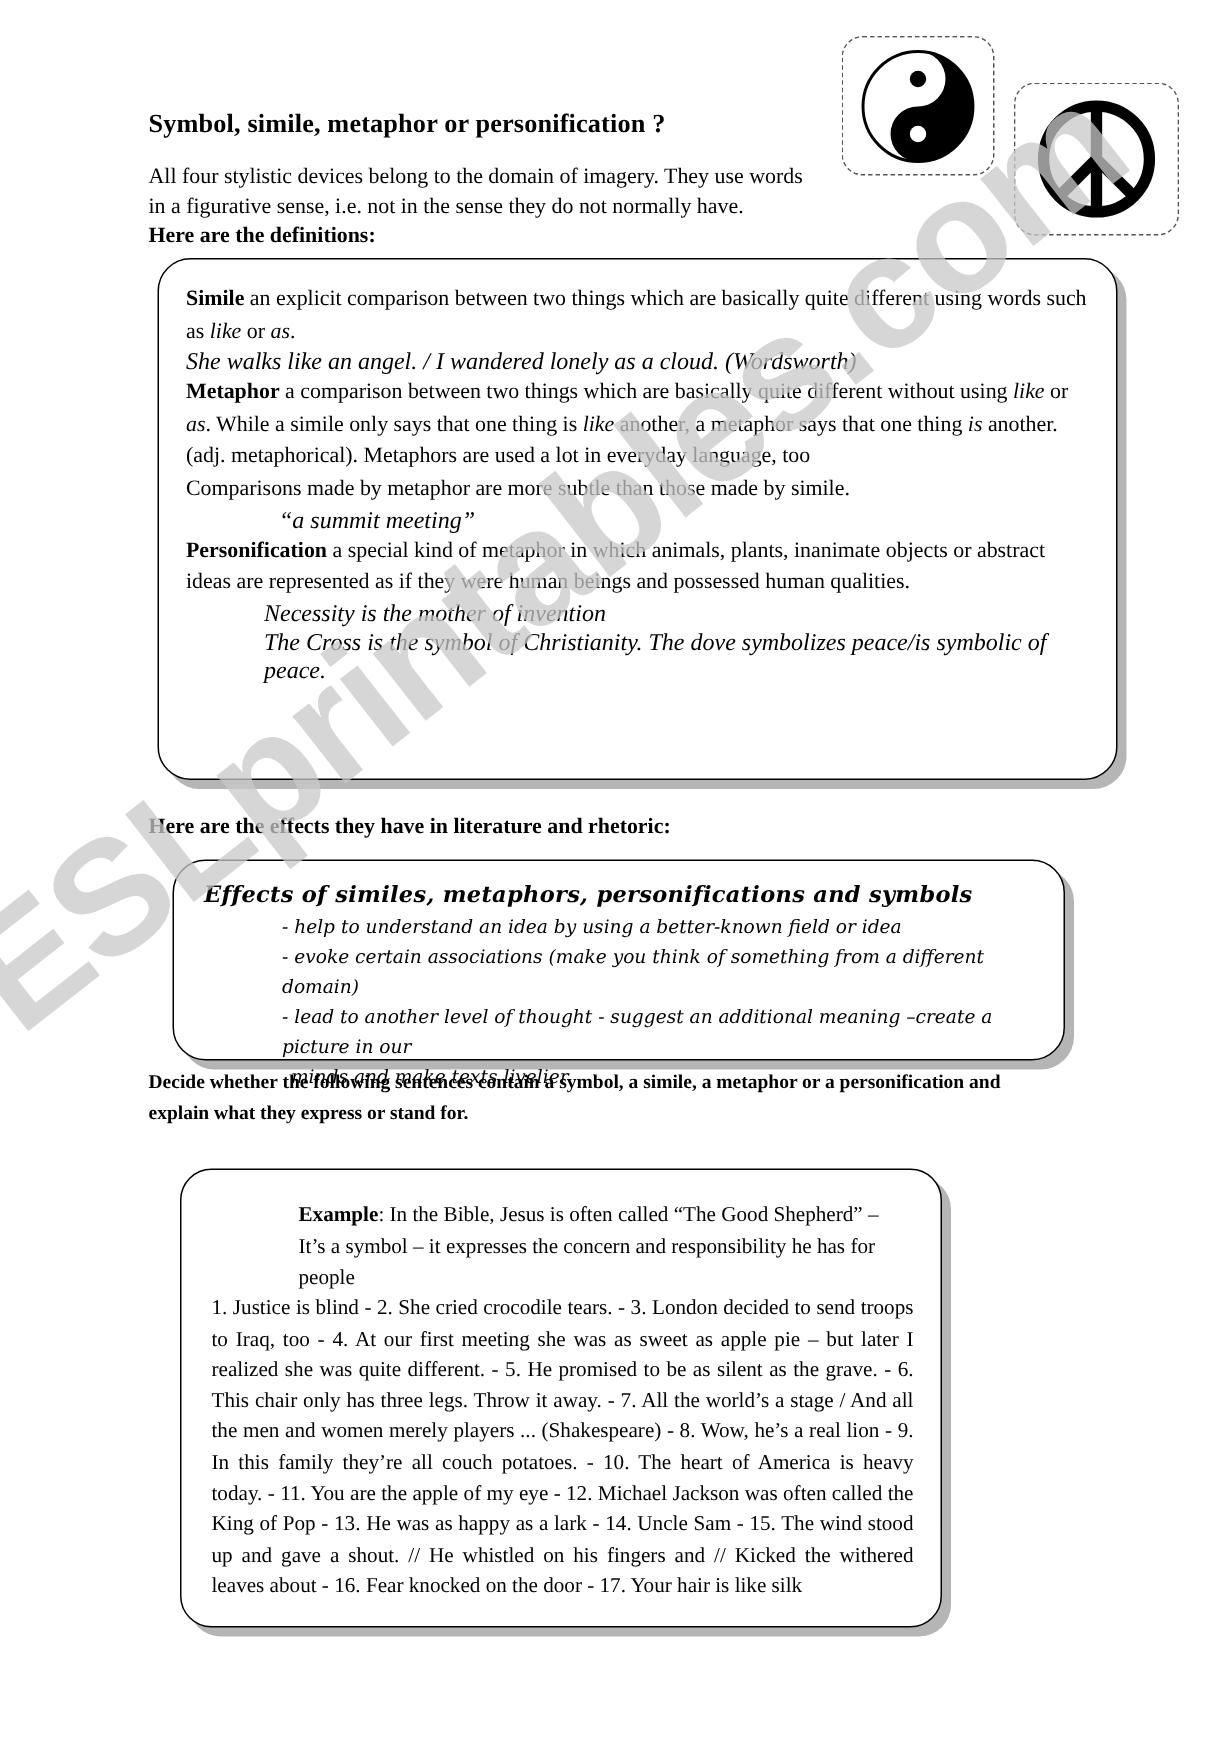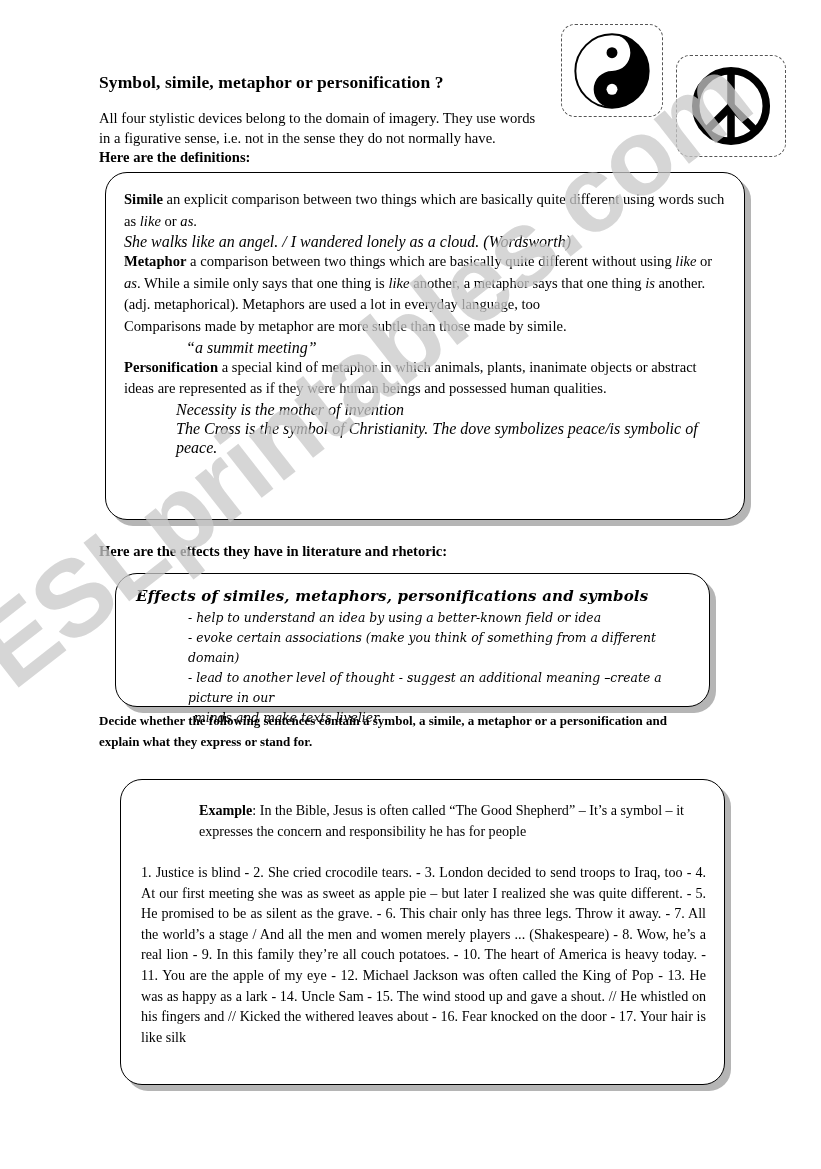--- a/index.html
+++ b/index.html
@@ -90,21 +90,21 @@
     position: absolute;
     border: 1.2px solid #000;
     border-radius: 22px;
     background: #ffffff;
     box-shadow: 6px 6px 0 0 #b5b5b5;
     box-sizing: border-box;
     z-index: 2;
   }
   #definitions-box { left: 105px; top: 172px; width: 640px; height: 348px; }
   #effects-box     { left: 115px; top: 573px; width: 595px; height: 134px; }
-  #exercise-box    { left: 120px; top: 779px; width: 605px; height: 306px; }
+  #exercise-box    { left: 120px; top: 779px; width: 508px; height: 306px; border-radius: 21px; }
 
   
   .def-content {
     position: absolute;
     left: 18px; top: 16px; right: 14px;
     font-size: 14.6px;
     line-height: 21.6px;
   }
   .def-content p { margin: 0; }
   .def-term { font-weight: bold; text-align: right; }

